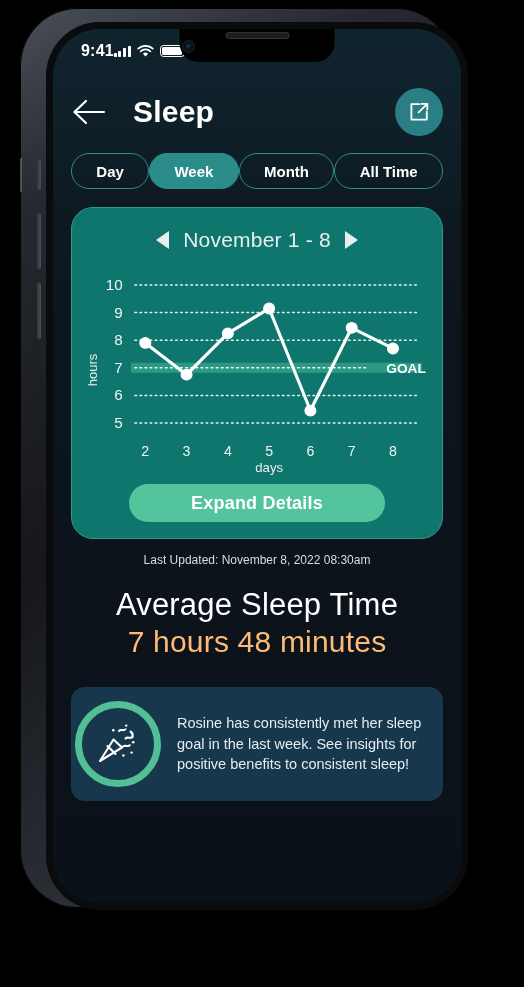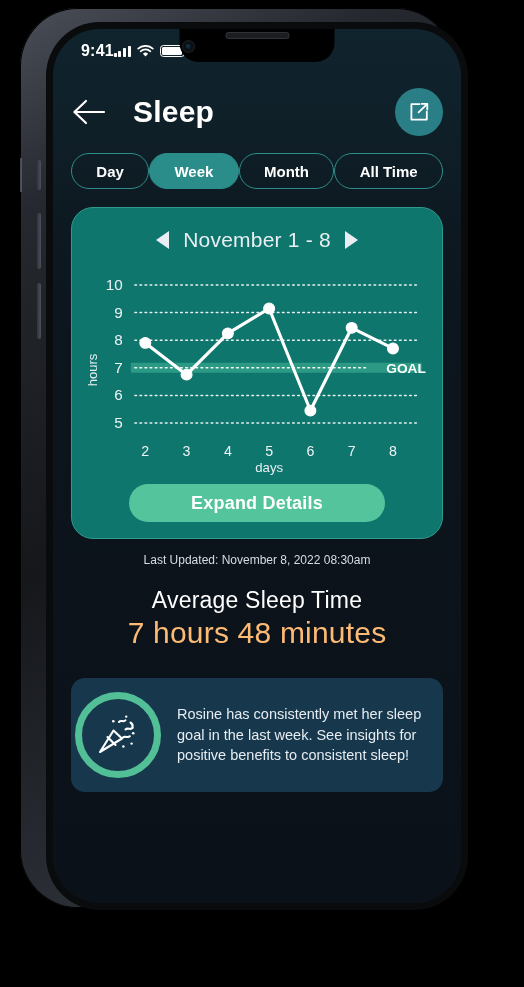--- a/index.html
+++ b/index.html
@@ -287,21 +287,21 @@
   
   .last-updated {
     text-align: center;
     color: #d6dde3;
     font-size: 12px;
     margin-top: 14px;
   }
   .avg-label {
     text-align: center;
     color: #ffffff;
-    font-size: 23px;
+    font-size: 31px;
     margin-top: 20px;
     letter-spacing: .2px;
   }
   .avg-value {
     text-align: center;
     color: #fdba74;
     font-size: 30px;
     margin-top: 2px;
     letter-spacing: .2px;
   }

